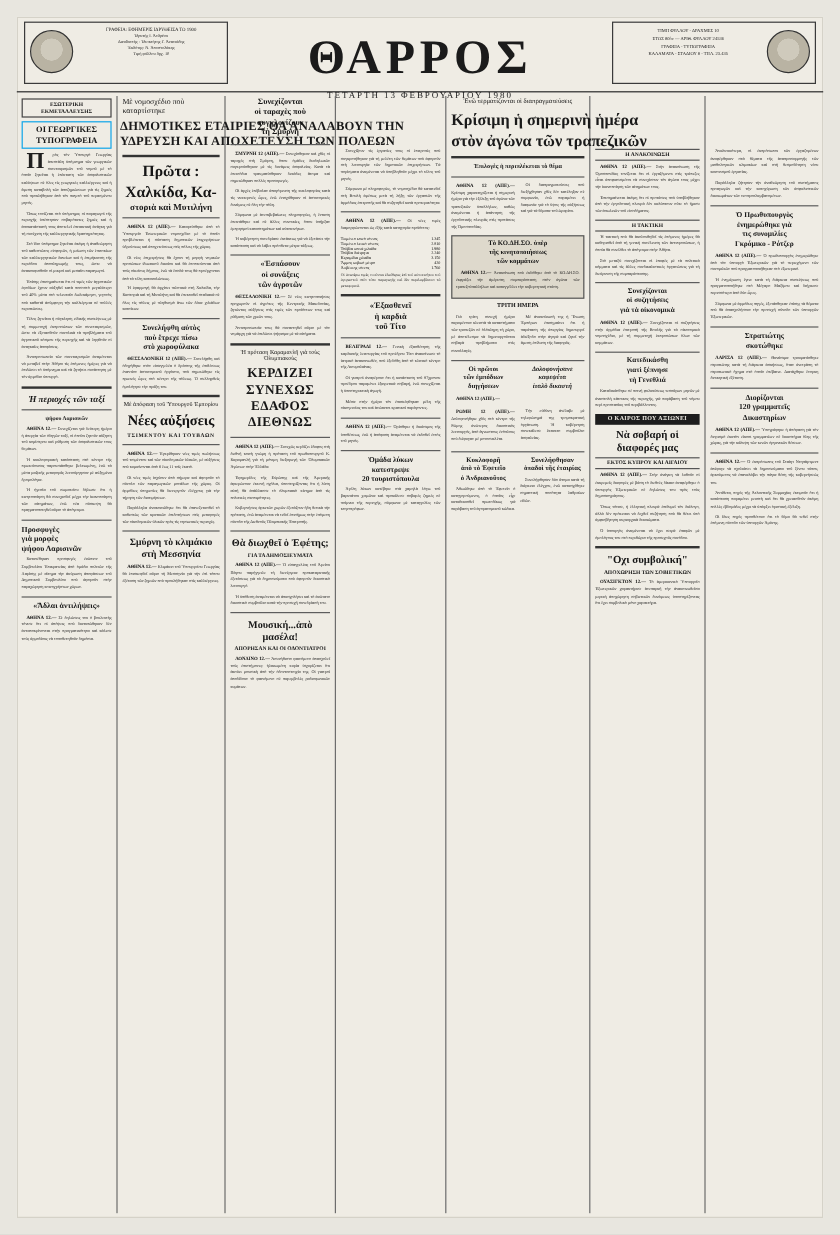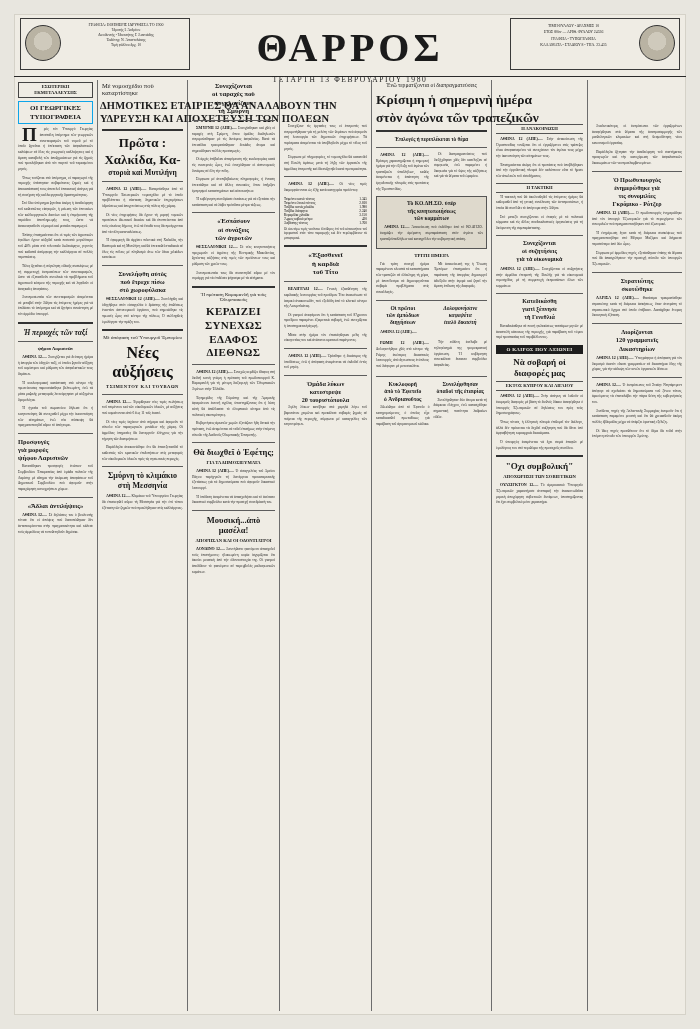--- a/index.html
+++ b/index.html
@@ -169,21 +169,21 @@
       <div class="rule"></div>
       <div class="h-sm" style="font-size:6.4px;">Συνελήφθη αὐτὸς</div>
       <div class="h-sm" style="font-size:6.4px;">ποὺ ἔτρεχε πίσω</div>
       <div class="h-sm" style="font-size:6.4px;">στὸ χωροφύλακα</div>
       <div class="body-txt" style="margin-top:2px;">
         <p><span class="dateline">ΘΕΣΣΑΛΟΝΙΚΗ 12 (ΑΠΕ).—</span> <span>Συνελήφθη καὶ ὁδηγήθηκε στὸν εἰσαγγελέα ὁ δράστης τῆς ἐπιθέσεως ἐναντίον ἀστυνομικοῦ ὀργάνου, ποὺ σημειώθηκε τὶς πρωινὲς ὧρες στὸ κέντρο τῆς πόλεως. Ὁ συλληφθεὶς ὁμολόγησε τὴν πράξη του.</span></p>
       </div>
 
       <div class="rule-d"></div>
       <div class="kicker" style="font-size:5px;">Μὲ ἀπόφαση τοῦ Ὑπουργοῦ Ἐμπορίου</div>
-      <div class="h-serif-big" style="font-size:16px;">Νέες αὐξήσεις</div>
+      <div class="h-serif-big" style="font-size:12px;">Νέες αὐξήσεις</div>
       <div class="h-tiny" style="margin-top:2px;letter-spacing:.5px;">ΤΣΙΜΕΝΤΟΥ ΚΑΙ ΤΟΥΒΛΩΝ</div>
       <div class="rule"></div>
       <div class="body-txt">
         <p><span class="dateline">ΑΘΗΝΑ 12.—</span> <span>Ἐγκρίθηκαν νέες τιμὲς πωλήσεως τοῦ τσιμέντου καὶ τῶν οἰκοδομικῶν ὑλικῶν, μὲ αὐξήσεις ποὺ κυμαίνονται ἀπὸ 6 ἕως 11 τοῖς ἑκατό.</span></p>
         <p>Οἱ νέες τιμὲς ἰσχύουν ἀπὸ σήμερα καὶ ἀφοροῦν τὸ σύνολο τῶν παραγωγικῶν μονάδων τῆς χώρας. Οἱ ἁρμόδιες ὑπηρεσίες θὰ διενεργοῦν ἐλέγχους γιὰ τὴν τήρηση τῶν διατιμήσεων.</p>
         <p>Παράλληλα ἀνακοινώθηκε ὅτι θὰ ἐπανεξετασθεῖ τὸ καθεστὼς τῶν κρατικῶν ἐπιδοτήσεων στὶς μεταφορὲς τῶν οἰκοδομικῶν ὑλικῶν πρὸς τὶς νησιωτικὲς περιοχές.</p>
       </div>
 
       <div class="rule"></div>
       <div class="h-sm" style="font-size:8px;">Σμύρνη τὸ κλιμάκιο στὴ Μεσσηνία</div>

